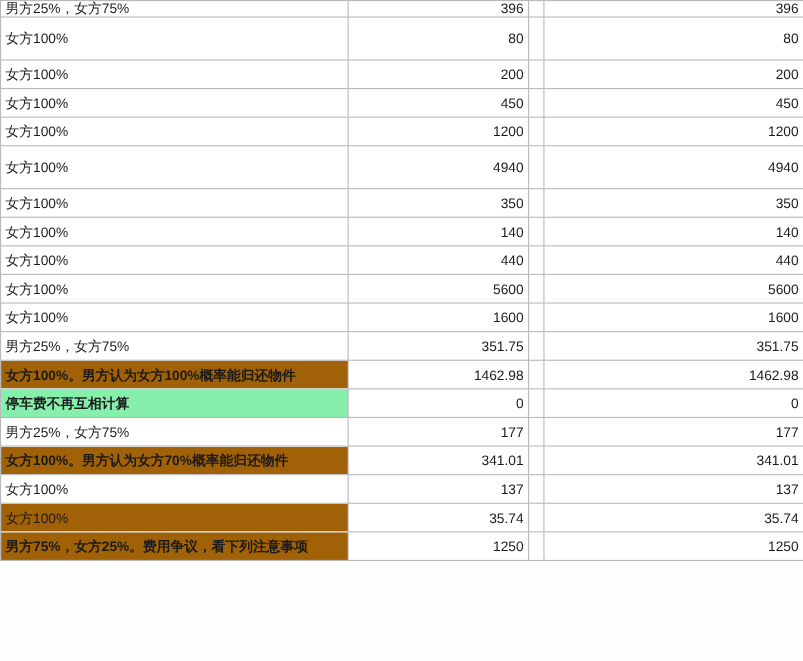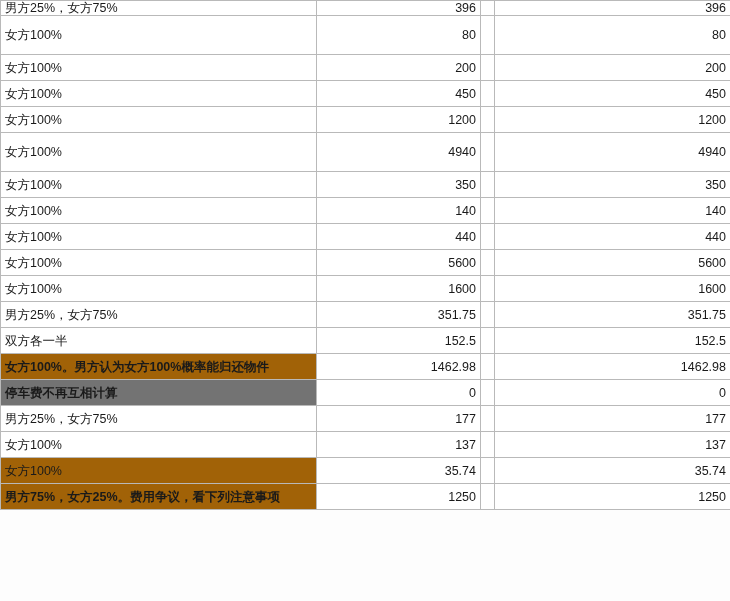--- a/index.html
+++ b/index.html
@@ -58,21 +58,21 @@
   td.num-right {
     text-align: right;
     padding-right: 8px;
     border-right: none;
   }
   tr.tall td { height: 34px; }
   tr.norm td { height: 21px; }
   tr.clip td { height: 11px; padding-top: 0; padding-bottom: 0; }
 
   .hl-yellow { background: #a16207; margin-top: 12px; }
-  .hl-green { background: #737373; margin-left: 41px; }
+  .hl-green { background: #86efac; margin-left: 41px; }
   .bold { font-weight: bold; }
 </style>
 </head>
 <body>
 
 <div class="sheet">
   <table class="grid">
     <colgroup>
       <col class="c-desc">
       <col class="c-a">
@@ -160,26 +160,20 @@
 
 
 
       <tr class="norm">
         <td class="desc">男方25%，女方75%</td>
         <td class="num">351.75</td>
         <td class="gap"></td>
         <td class="num-right">351.75</td>
       </tr>
 
-      <tr class="norm">
-        <td class="desc">双方各一半</td>
-        <td class="num">152.5</td>
-        <td class="gap"></td>
-        <td class="num-right">152.5</td>
-      </tr>
 
       <tr class="norm">
         <td class="desc hl-yellow bold">女方100%。男方认为女方100%概率能归还物件</td>
         <td class="num">1462.98</td>
         <td class="gap"></td>
         <td class="num-right">1462.98</td>
       </tr>
 
       <tr class="norm">
         <td class="desc hl-green bold">停车费不再互相计算</td>
@@ -189,20 +183,26 @@
       </tr>
 
       <tr class="norm">
         <td class="desc">男方25%，女方75%</td>
         <td class="num">177</td>
         <td class="gap"></td>
         <td class="num-right">177</td>
       </tr>
 
 
+      <tr class="norm">
+        <td class="desc hl-yellow bold">女方100%。男方认为女方70%概率能归还物件</td>
+        <td class="num">341.01</td>
+        <td class="gap"></td>
+        <td class="num-right">341.01</td>
+      </tr>
 
       <tr class="norm">
         <td class="desc">女方100%</td>
         <td class="num">137</td>
         <td class="gap"></td>
         <td class="num-right">137</td>
       </tr>
 
       <tr class="norm">
         <td class="desc hl-yellow">女方100%</td>

